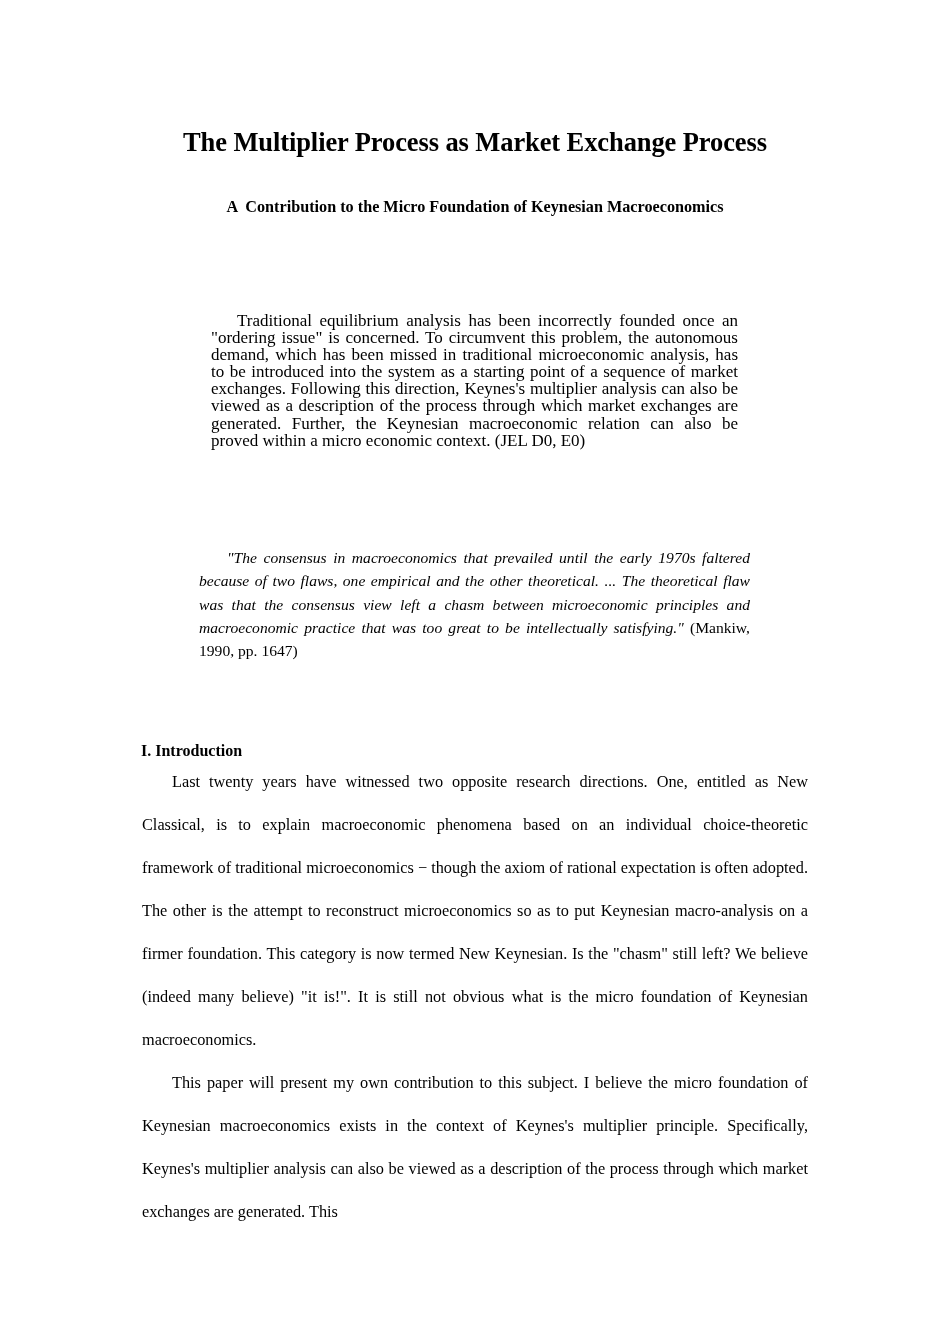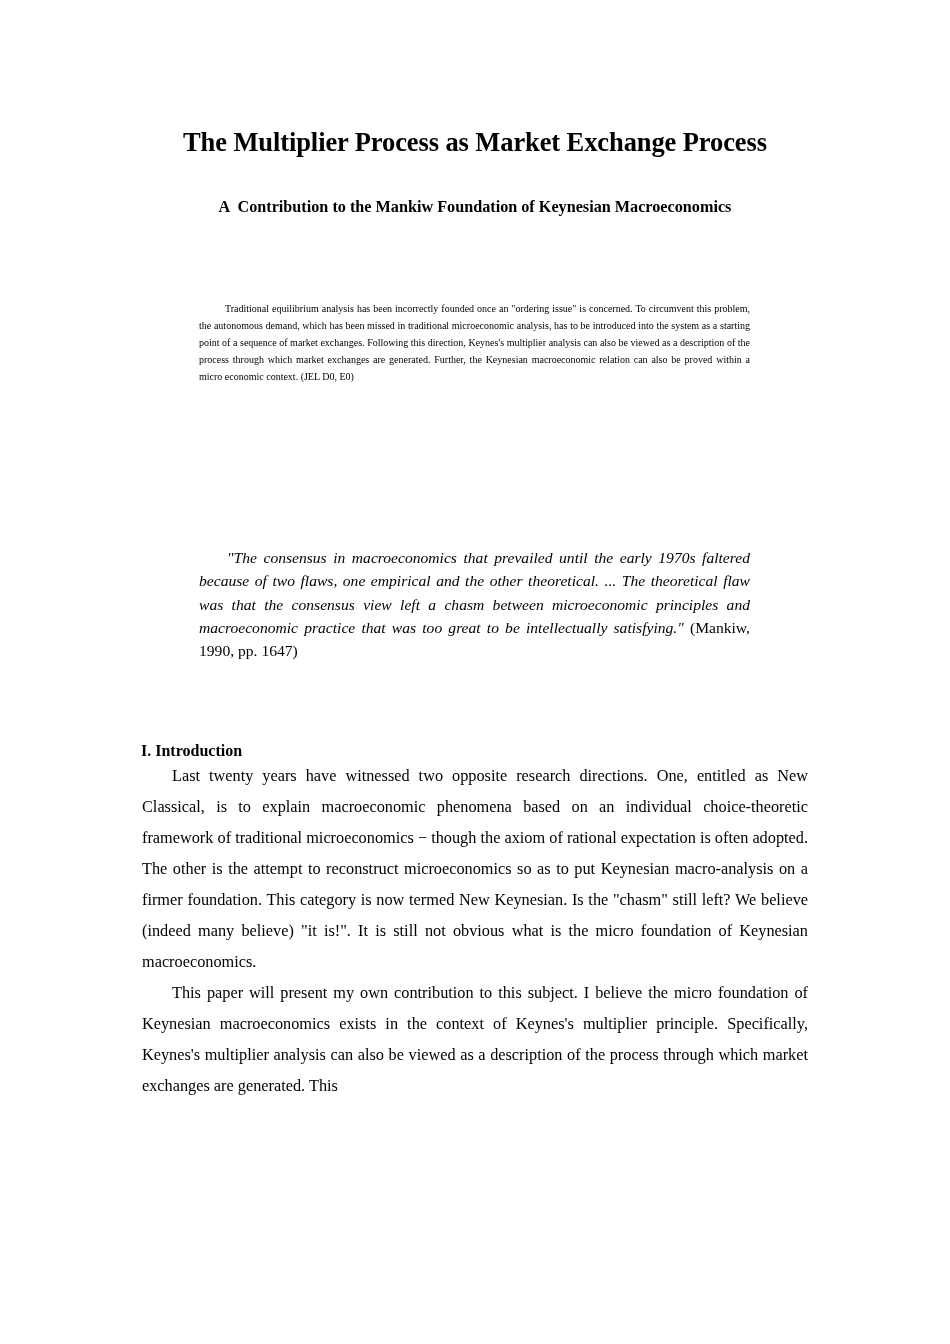--- a/index.html
+++ b/index.html
@@ -49,25 +49,25 @@
     top: 300px;
     width: 551px;
   }
   .abstract-heading {
     font-size: 15.5px;
     font-weight: bold;
     line-height: 1.22;
     margin: 0 0 1px 0;
   }
   .abstract-body {
-    font-size: 10px;
+    font-size: 17px;
     line-height: 17.1px;
     text-align: justify;
     text-justify: inter-word;
-    margin: 0;
+    margin: 12px;
     text-indent: 26px;
     hyphens: none;
   }
 
   
   .quote-block {
     position: absolute;
     left: 199px;
     top: 546px;
     width: 551px;
@@ -99,36 +99,36 @@
 
   
   .body-block {
     position: absolute;
     left: 142px;
     top: 760px;
     width: 666px;
   }
   .body-para {
     font-size: 16.3px;
-    line-height: 31px;
+    line-height: 43px;
     text-align: justify;
     text-justify: inter-word;
     margin: 0;
     text-indent: 30px;
     hyphens: none;
   }
 </style>
 </head>
 <body>
 
 <div class="page">
 
   <h1 class="title">The Multiplier Process as Market Exchange Process</h1>
 
-  <h2 class="subtitle">A  Contribution to the Mankiw Foundation of Keynesian Macroeconomics</h2>
+  <h2 class="subtitle">A  Contribution to the Micro Foundation of Keynesian Macroeconomics</h2>
 
   <div class="abstract-block">
     <p class="abstract-body">Traditional equilibrium analysis has been incorrectly founded once an "ordering issue" is concerned. To circumvent this problem, the autonomous demand, which has been missed in traditional microeconomic analysis, has to be introduced into the system as a starting point of a sequence of market exchanges. Following this direction, Keynes's multiplier analysis can also be viewed as a description of the process through which market exchanges are generated. Further, the Keynesian macroeconomic relation can also be proved within a micro economic context. (JEL D0, E0)</p>
   </div>
 
   <div class="quote-block">
     <p class="quote-body"><span class="qt">"The consensus in macroeconomics that prevailed until the early 1970s faltered because of two flaws, one empirical and the other theoretical. ... The theoretical flaw was that the consensus view left a chasm between microeconomic principles and macroeconomic practice that was too great to be intellectually satisfying."</span><span class="cite"> (Mankiw, 1990, pp. 1647)</span></p>
   </div>
 
   <h3 class="section-heading">I. Introduction</h3>

